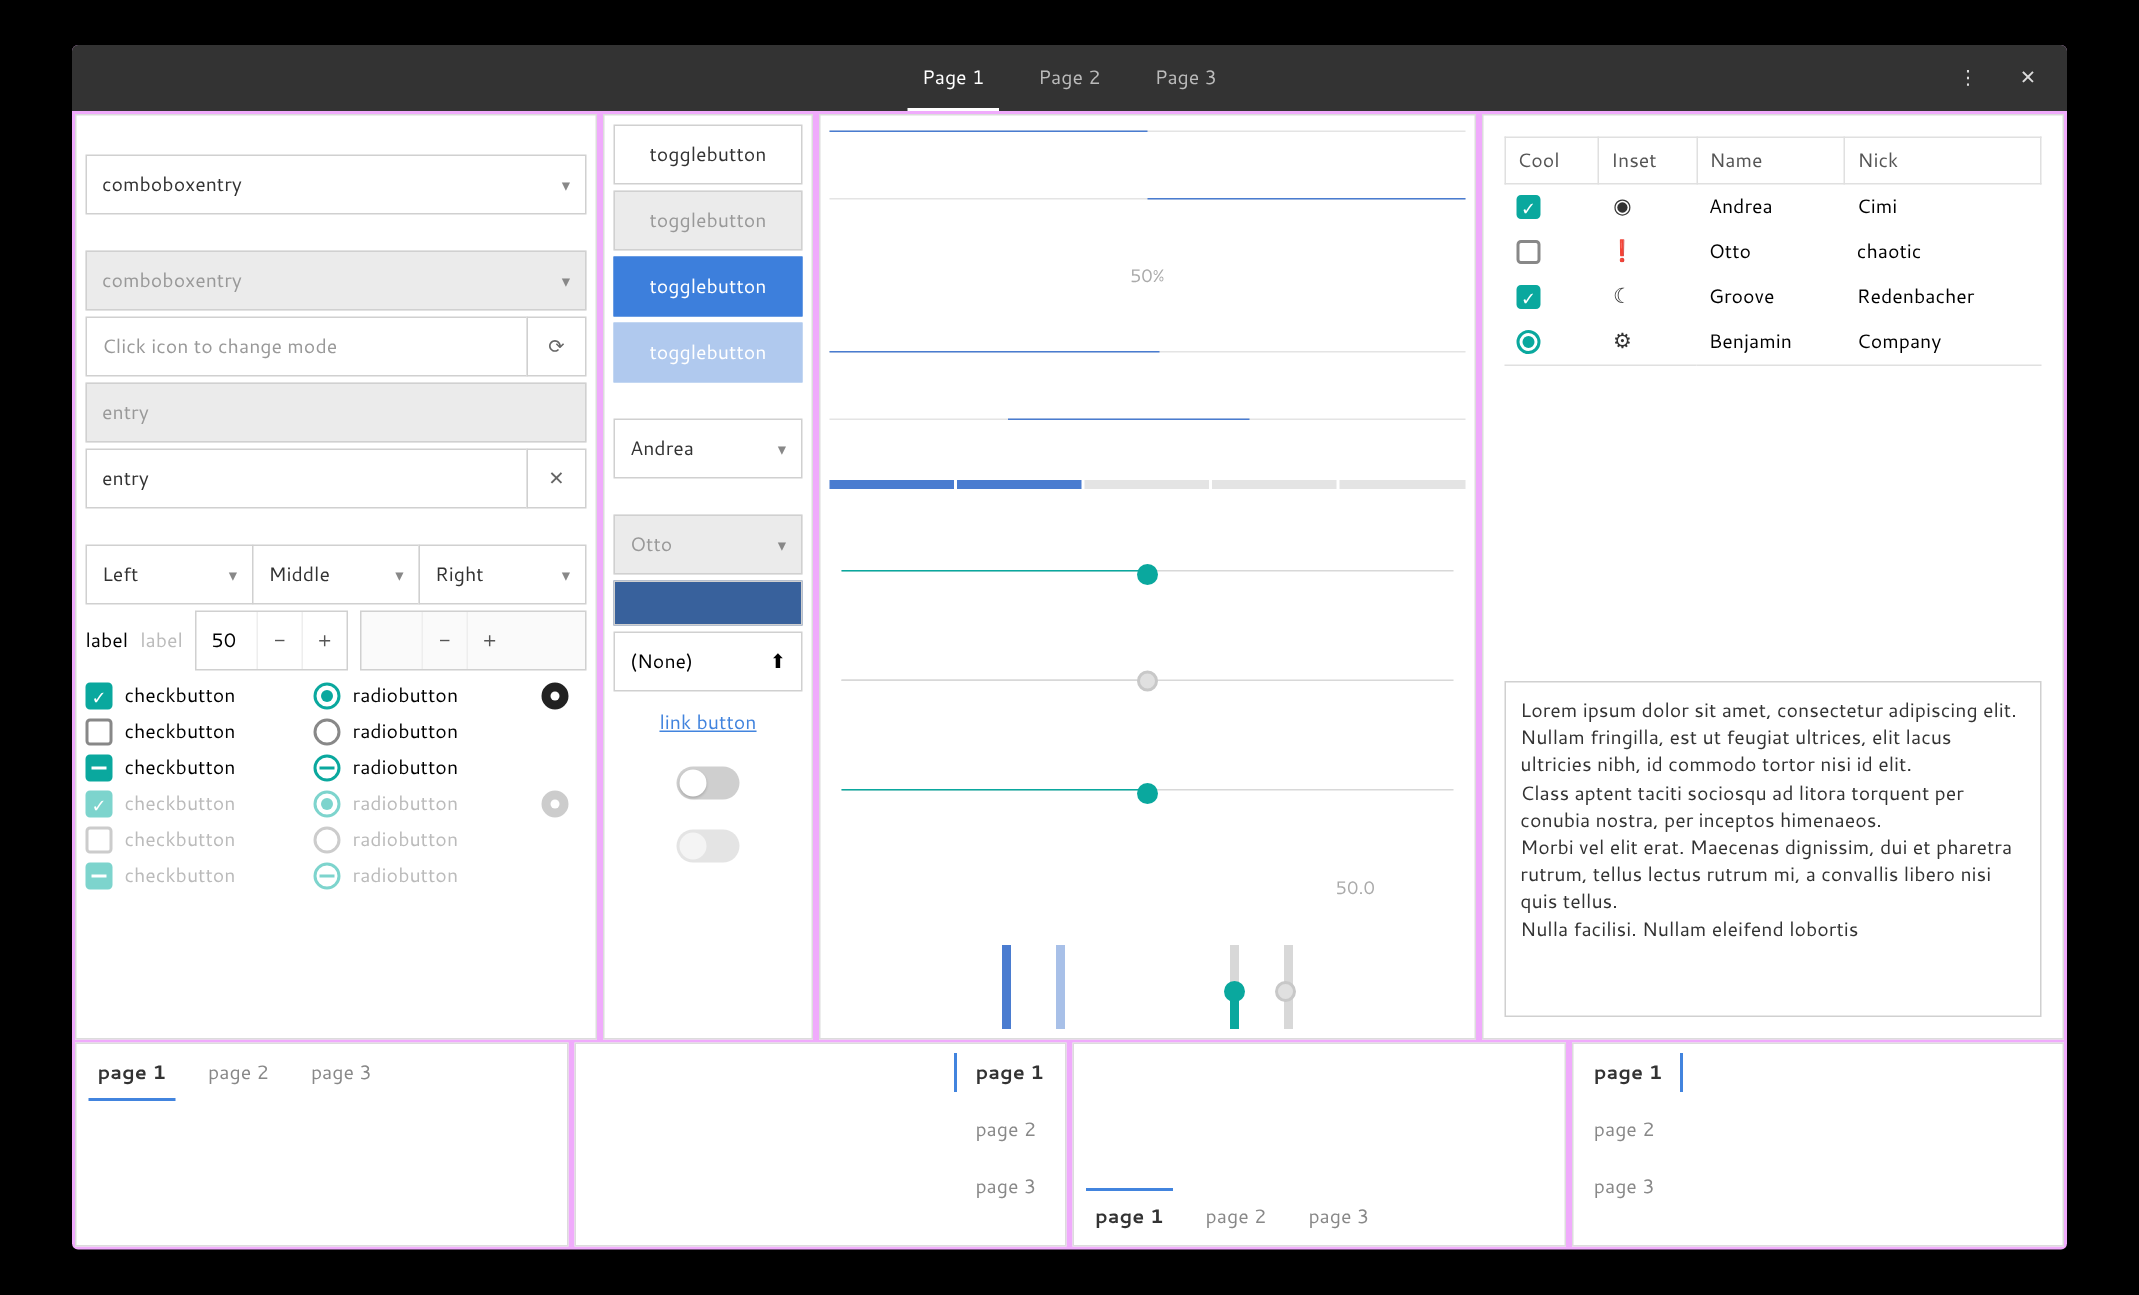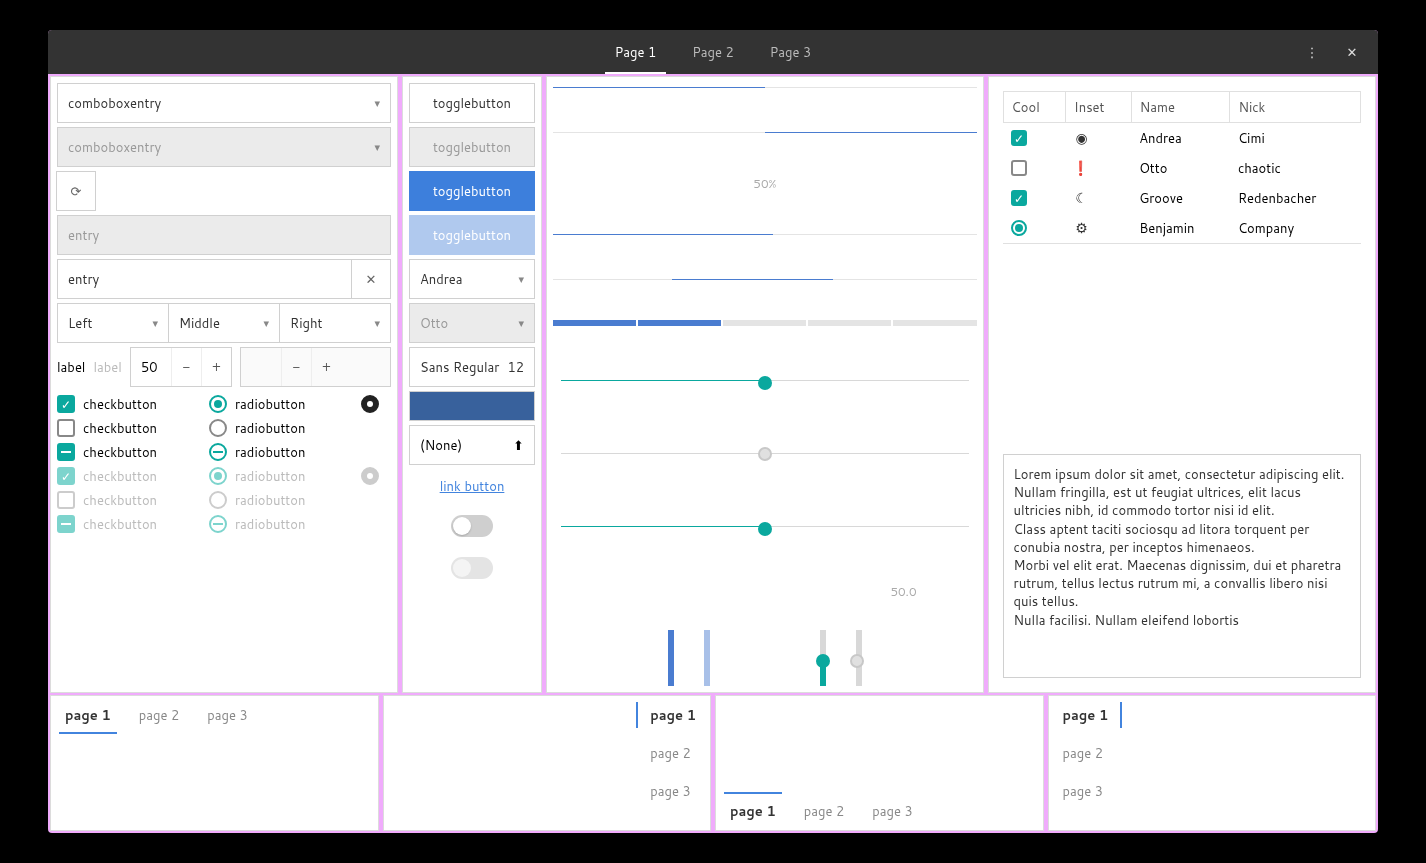--- a/index.html
+++ b/index.html
@@ -31,21 +31,21 @@
 .nb.top .nb-tab.active::after { content:""; position:absolute; bottom:0; left:8px; right:8px; height:2px; background:#4284de; }
 .nb.bottom .nb-tab.active::after { content:""; position:absolute; top:0; left:8px; right:8px; height:2px; background:#4284de; }
 .nb.right .nb-tab.active::after { content:""; position:absolute; left:0; top:6px; bottom:6px; width:2px; background:#4284de; }
 .nb.left .nb-tab.active::after { content:""; position:absolute; right:0; top:6px; bottom:6px; width:2px; background:#4284de; }
 .nb-body { flex: 1; }
 
 
 .ctrl { height: 40px; border: 1px solid #d0d0d0; background: #fff; display: flex; align-items: center; padding: 0 10px; color: #333; }
 .ctrl.disabled { background: #ebebeb; color: #999; }
 .ctrl.muted { color: #999; }
-.select { position: relative; }
+.select { position: relative; margin-top: 20px; }
 .select::after { content: "▾"; position: absolute; right: 10px; color: #888; font-size: 11px; }
 .row { display: flex; gap: 0; }
 .row > * { border-radius: 0; }
 .row > *:not(:first-child) { margin-left: -1px; }
 .row-g { display: flex; gap: 8px; align-items: center; }
 .iconbtn { width: 32px; display: flex; align-items: center; justify-content: center; color: #666; }
 .spin { display: flex; border: 1px solid #d0d0d0; height: 40px; align-items: center; }
 .spin .val { padding: 0 10px; min-width: 40px; }
 .spin .sbtn { width: 30px; text-align: center; cursor: pointer; color: #555; border-left: 1px solid #eee; height: 100%; display:flex;align-items:center;justify-content:center;}
 .spin.disabled { background: #fafafa; color: #bbb; }
@@ -163,20 +163,21 @@
 
       <div class="col col1">
         <div class="row">
           <div class="ctrl select" style="flex:1">comboboxentry</div>
         </div>
         <div class="ctrl select disabled" placeholder="comboboxentry">
             <span>comboboxentry</span>
           </div>
 
         <div class="row">
+          <div class="ctrl muted" style="flex:1">Click icon to change mode</div>
           <div class="ctrl iconbtn" style="width:40px;margin-left:-1px">
               <span>⟳</span>
             </div>
         </div>
 
         <div class="ctrl muted disabled">entry</div>
 
         <div class="row">
           <div class="ctrl" style="flex:1">entry</div>
           <div class="ctrl iconbtn" style="width:40px;margin-left:-1px">
@@ -274,24 +275,20 @@
 
       <div class="col col2">
         <div class="tbtn off">togglebutton</div>
         <div class="tbtn dis-off">togglebutton</div>
         <div class="tbtn on">togglebutton</div>
         <div class="tbtn dis-on">togglebutton</div>
 
         <div class="ctrl select">Andrea</div>
         <div class="ctrl select disabled">Otto</div>
 
-        <div class="ctrl" style="justify-content:space-between">
-          <span>Sans Regular</span>
-          <span>12</span>
-        </div>
 
         <div class="swatch"></div>
 
         <div class="filech">
           <span>(None)</span>
           <span>⬆</span>
         </div>
 
         <div class="linkbtn">link button</div>
 

